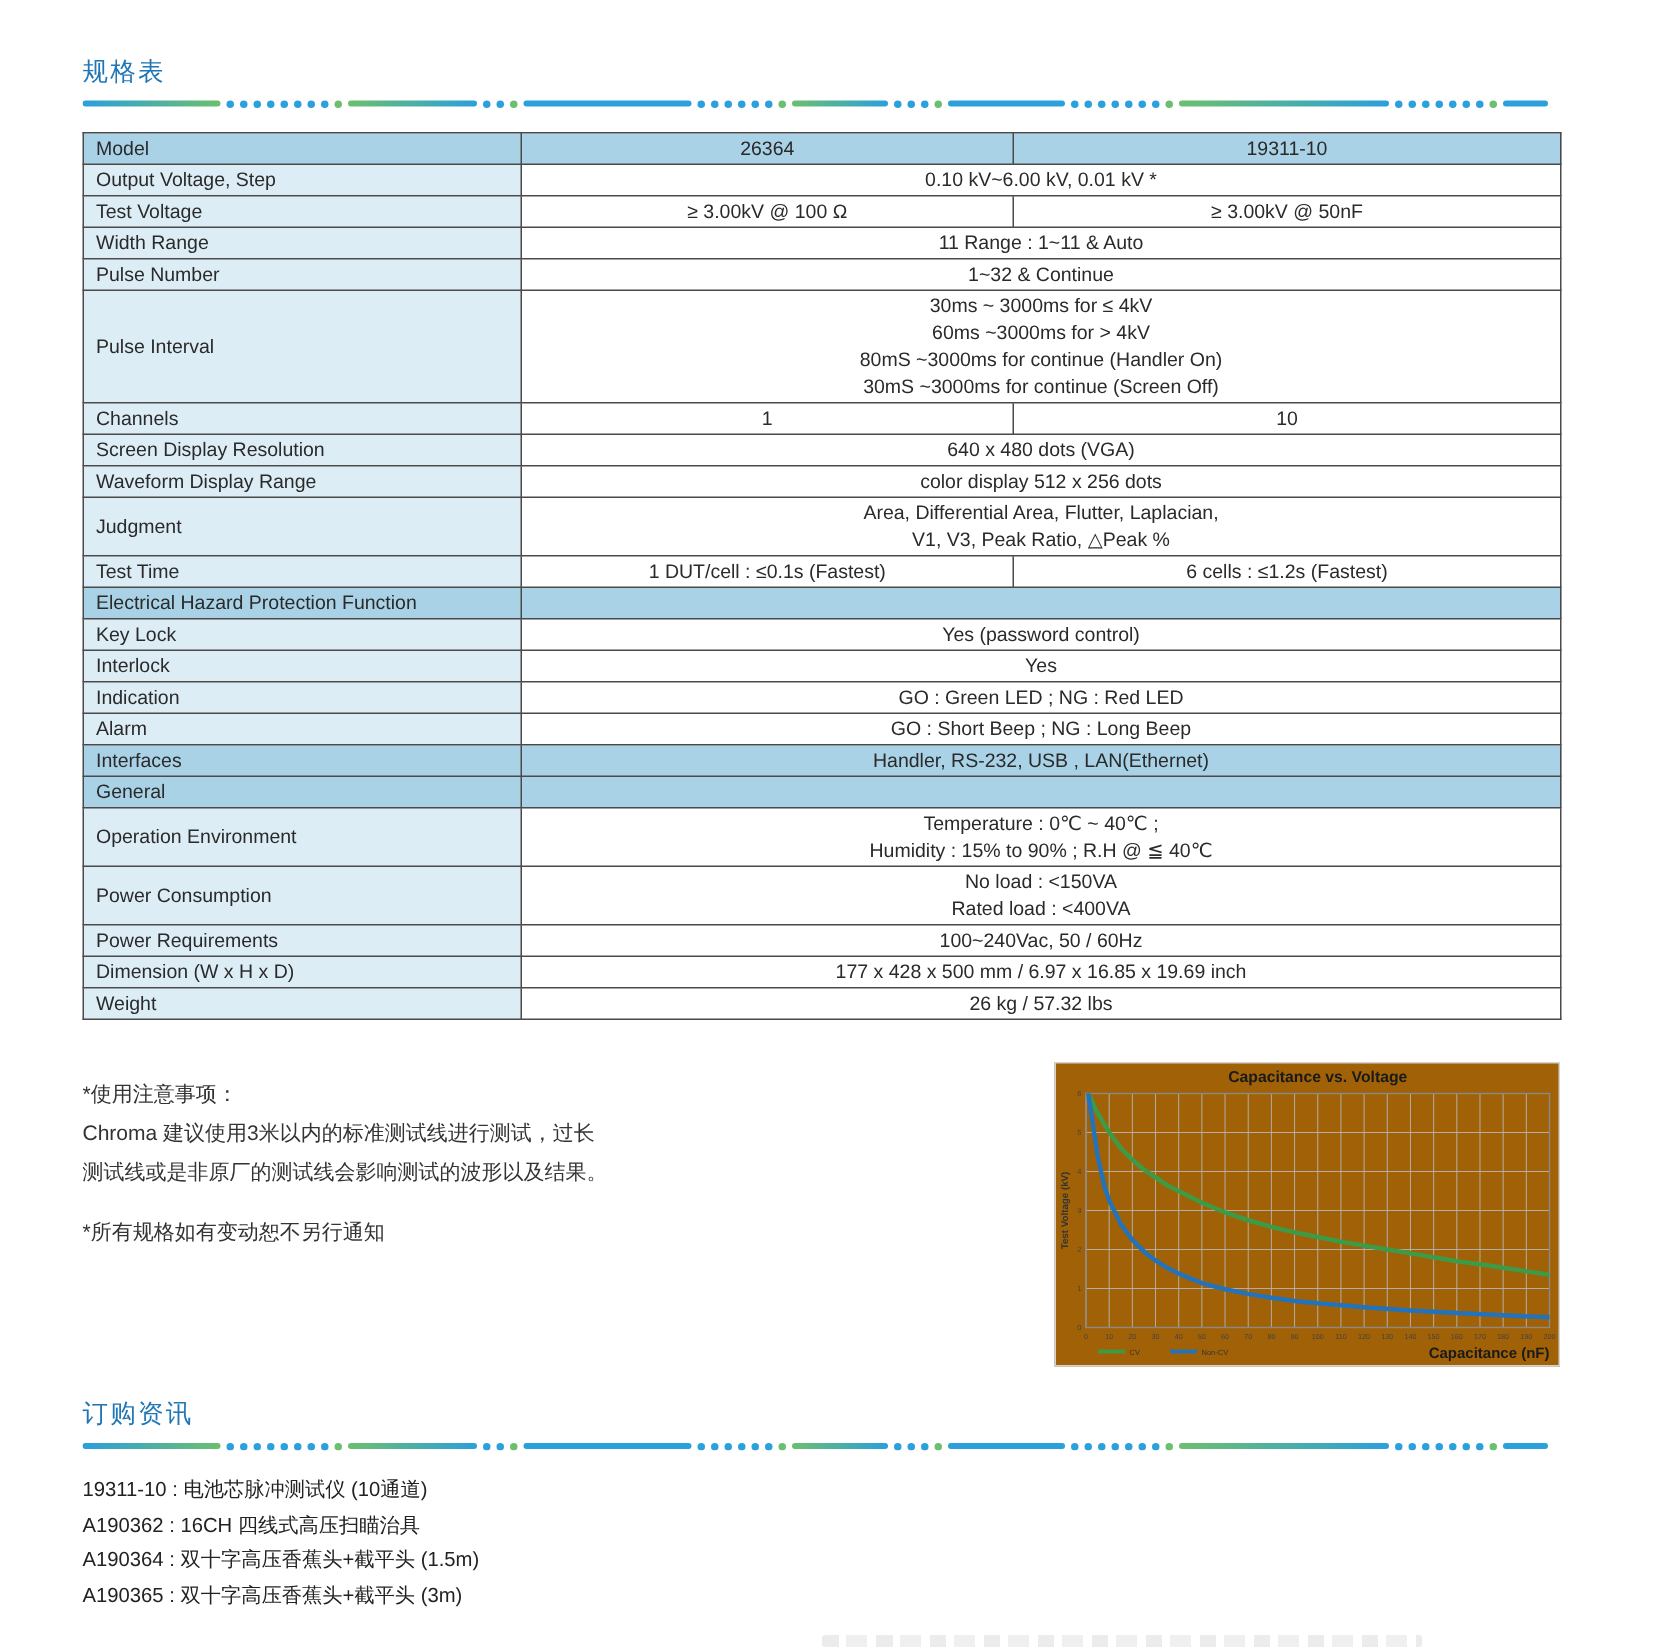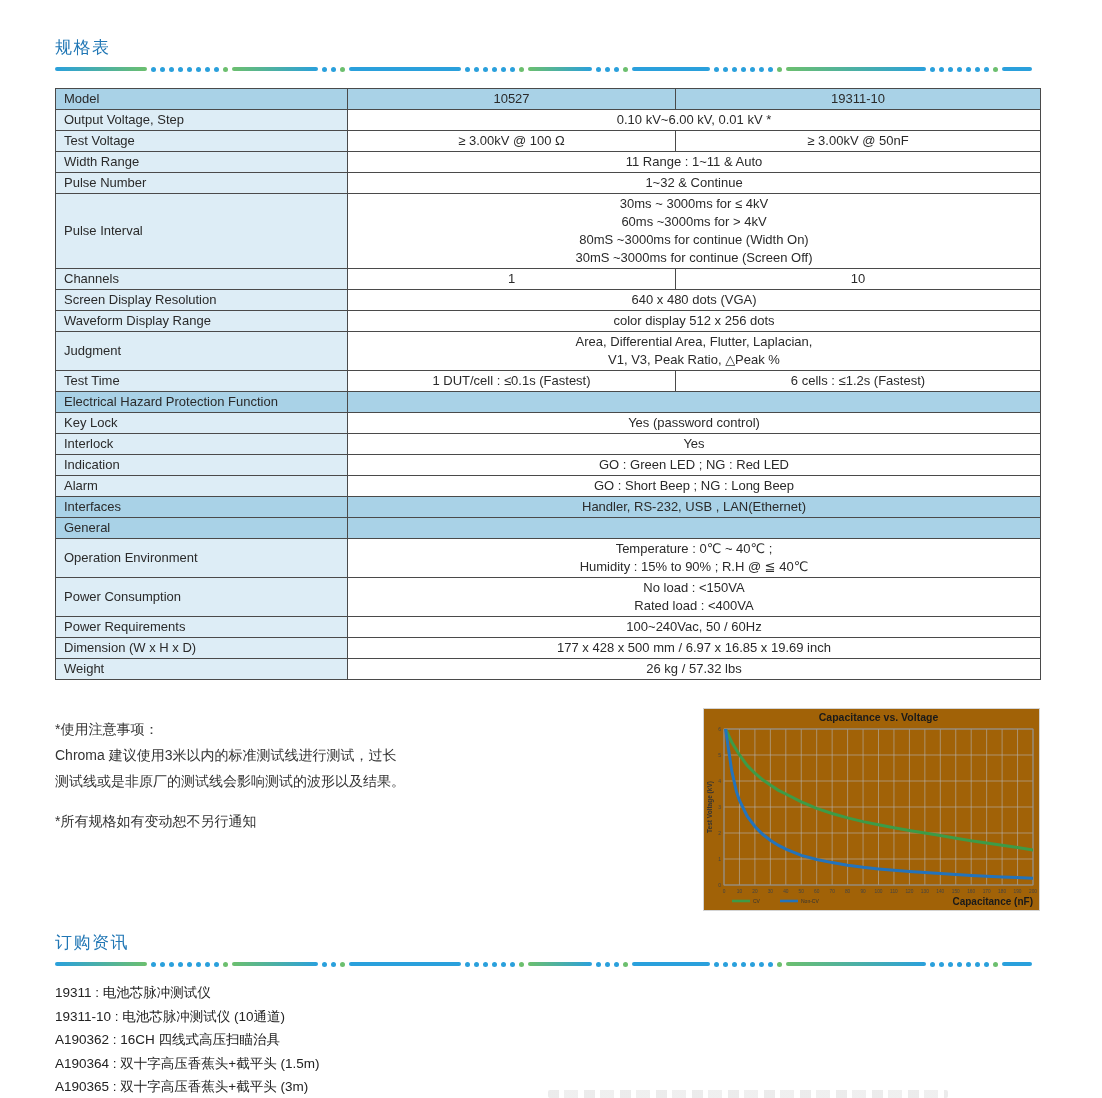--- a/index.html
+++ b/index.html
@@ -102,21 +102,21 @@
 
   <table class="spec">
     <colgroup>
         <col style="width:292px">
         <col style="width:328px">
         <col style="width:365px">
       </colgroup>
     <tbody id="spec-tbody">
         <tr>
           <td class="lbl hdr">Model</td>
-          <td class="val hdr">10527</td>
+          <td class="val hdr">26364</td>
           <td class="val hdr">19311-10</td>
         </tr>
         <tr>
           <td class="lbl">Output Voltage, Step</td>
           <td colspan="2" class="val">
             <div>0.10 kV~6.00 kV, 0.01 kV *</div>
           </td>
         </tr>
         <tr>
           <td class="lbl">Test Voltage</td>
@@ -133,21 +133,21 @@
           <td class="lbl">Pulse Number</td>
           <td colspan="2" class="val">
             <div>1~32 &amp; Continue</div>
           </td>
         </tr>
         <tr>
           <td class="lbl">Pulse Interval</td>
           <td colspan="2" class="val">
             <div>30ms ~ 3000ms for ≤ 4kV</div>
             <div>60ms ~3000ms for &gt; 4kV</div>
-            <div>80mS ~3000ms for continue (Width On)</div>
+            <div>80mS ~3000ms for continue (Handler On)</div>
             <div>30mS ~3000ms for continue (Screen Off)</div>
           </td>
         </tr>
         <tr>
           <td class="lbl">Channels</td>
           <td class="val">1</td>
           <td class="val">10</td>
         </tr>
         <tr>
           <td class="lbl">Screen Display Resolution</td>
@@ -372,21 +372,20 @@
       <div class="sep-dot" style="background: rgb(42, 160, 220);"></div>
       <div class="sep-dot" style="background: rgb(42, 160, 220);"></div>
       <div class="sep-dot" style="background: rgb(42, 160, 220);"></div>
       <div class="sep-dot" style="background: rgb(42, 160, 220);"></div>
       <div class="sep-dot" style="background: rgb(42, 160, 220);"></div>
       <div class="sep-dot" style="background: rgb(42, 160, 220);"></div>
       <div class="sep-dot" style="background: rgb(108, 191, 110);"></div>
       <div class="sep-line" style="width: 30px; background: rgb(42, 160, 220);"></div>
     </div>
   <ul class="order-list" id="order-list">
-      <li>19311 : 电池芯脉冲测试仪</li>
       <li>19311-10 : 电池芯脉冲测试仪 (10通道)</li>
       <li>A190362 : 16CH 四线式高压扫瞄治具</li>
       <li>A190364 : 双十字高压香蕉头+截平头 (1.5m)</li>
       <li>A190365 : 双十字高压香蕉头+截平头 (3m)</li>
     </ul>
 
   <div class="cropped-strip"></div>
 </div>
 
 </body></html>

